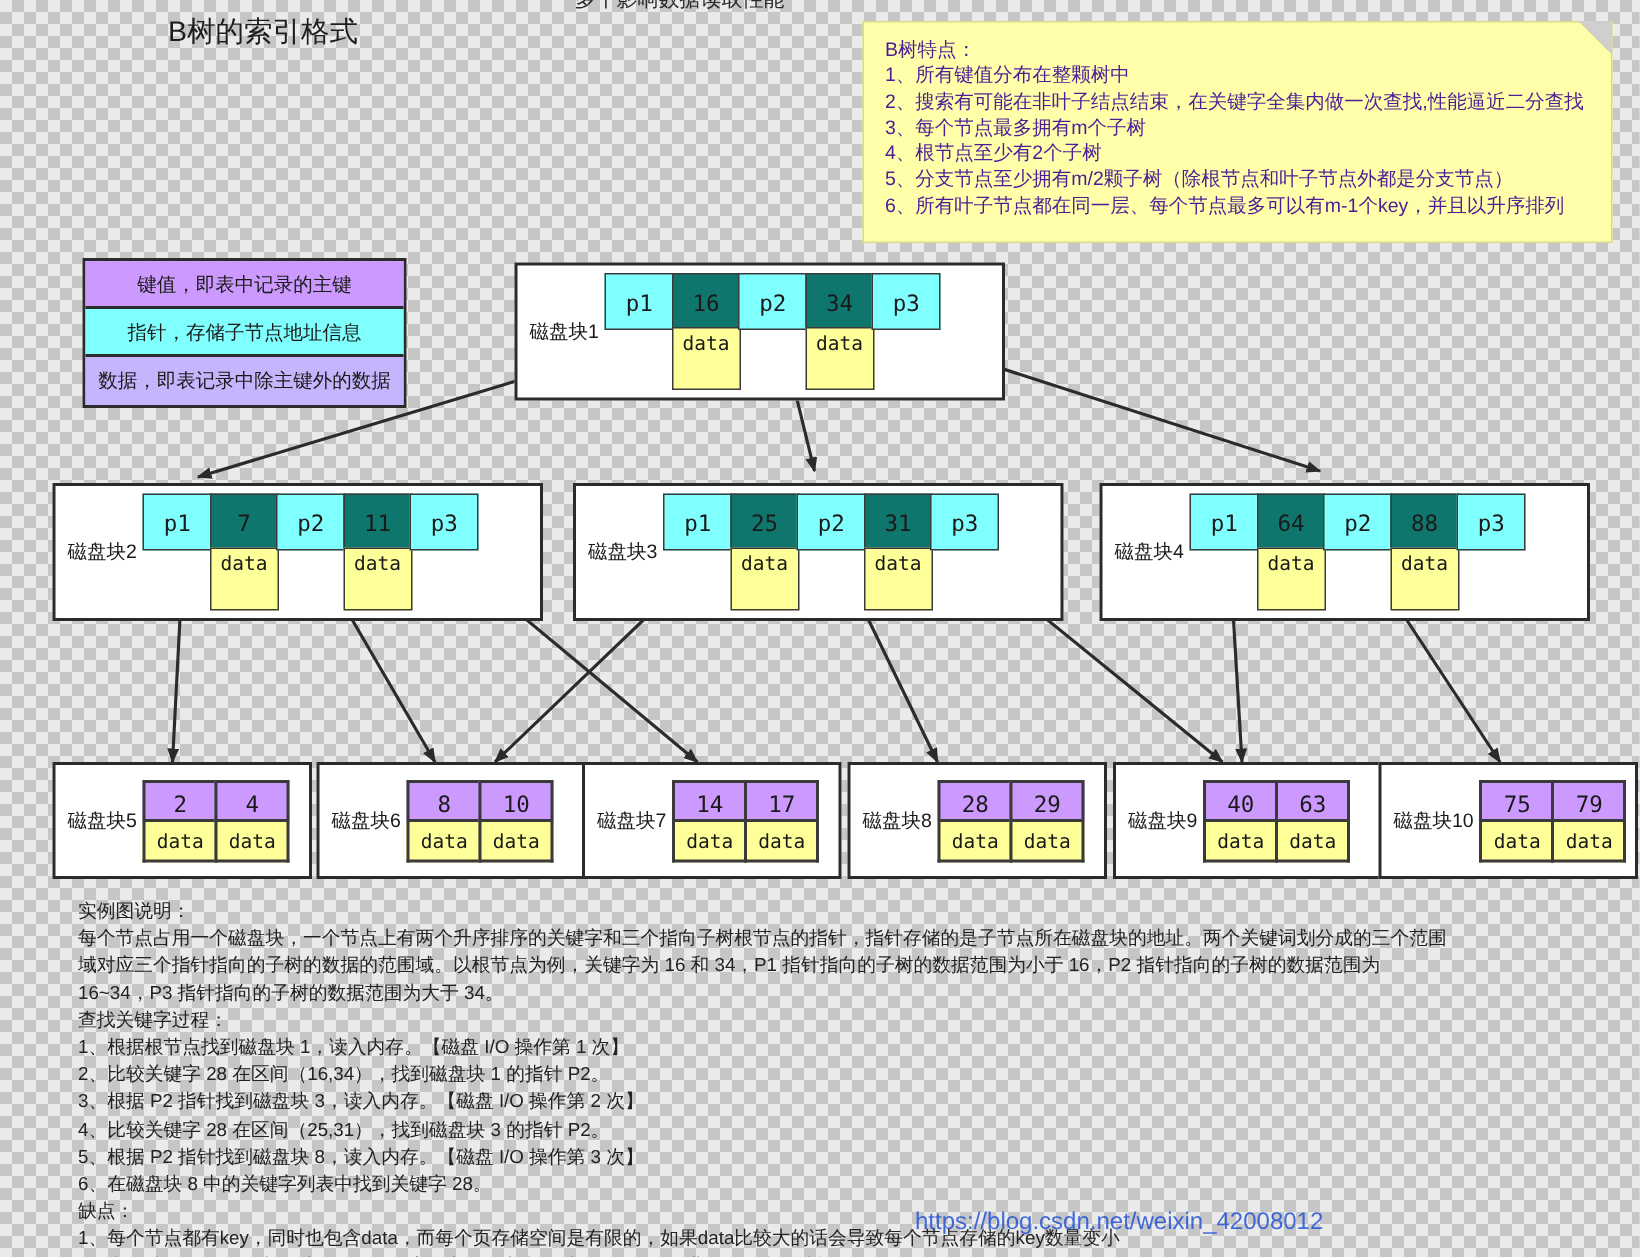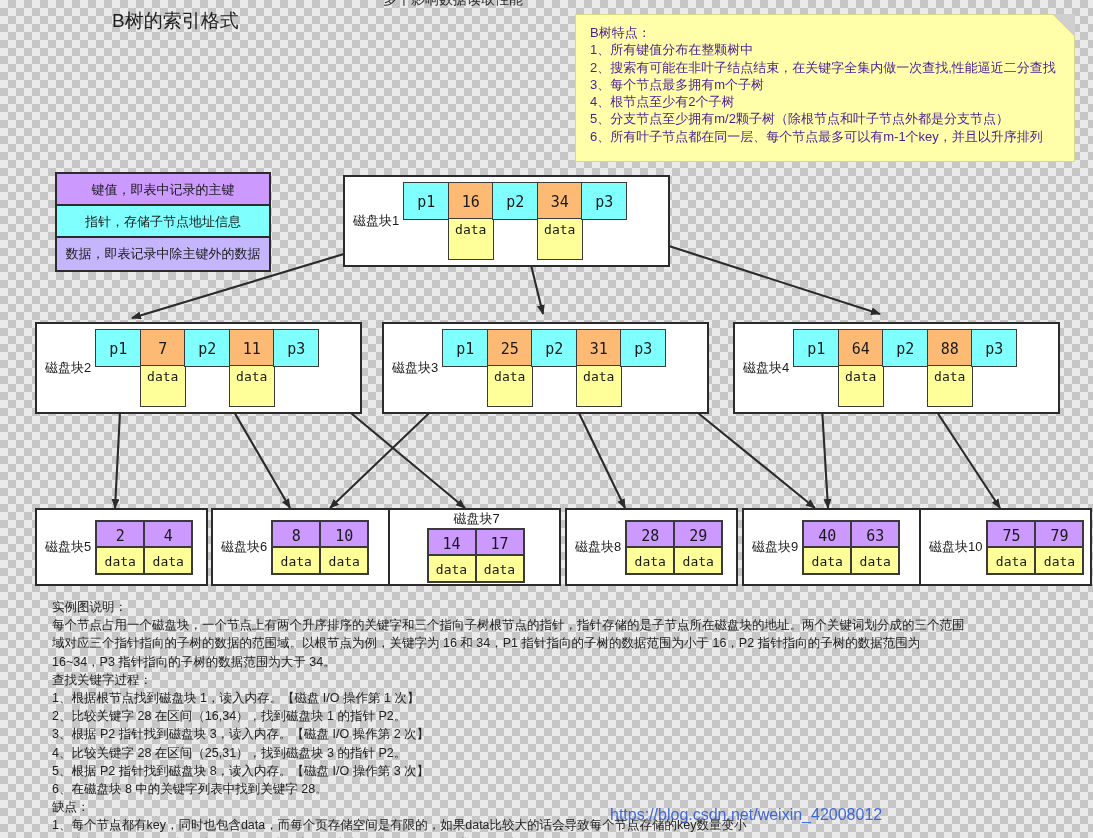--- a/index.html
+++ b/index.html
@@ -61,21 +61,21 @@
     font-size:13px;color:#1a1a1a;white-space:nowrap;flex:0 0 auto;
     padding-left:8px;padding-right:4px;z-index:3;position:relative;
   }
   .cells{position:relative;display:flex;align-items:flex-start;}
   .cell{
     width:46px;height:38px;line-height:38px;text-align:center;
     font-size:15px;color:#1a1a1a;border:1.5px solid #3a3a3a;
     box-sizing:border-box;margin-right:-1.5px;
     font-family:"DejaVu Sans Mono","Liberation Mono",monospace;
   }
-  .cell.key{background:#fdba74;}
+  .cell.key{background:#0f766e;}
   .cell.ptr{background:#80ffff;}
   .colwrap{display:flex;flex-direction:column;}
   .cell-data{
     width:46px;height:42px;background:#ffff99;border:1.5px solid #3a3a3a;
     box-sizing:border-box;margin-top:-1.5px;margin-right:-1.5px;
     font-size:13px;color:#1a1a1a;line-height:20px;text-align:center;
     font-family:"DejaVu Sans Mono","Liberation Mono",monospace;
     word-break:break-all;padding-top:1px;
   }
 
@@ -262,21 +262,21 @@
       <div class="leaf-col">
         <div class="leaf-key">8</div>
         <div class="leaf-data">data</div>
       </div>
       <div class="leaf-col">
         <div class="leaf-key">10</div>
         <div class="leaf-data">data</div>
       </div>
     </div>
   </div>
-<div class="abs node" style="left:388px;top:508px;width:173px;height:78px;flex-direction:column;">
+<div class="abs node" style="left:388px;top:508px;width:173px;height:78px;">
     <div class="node-label">磁盘块7</div>
     <div class="leaf-cells">
       <div class="leaf-col">
         <div class="leaf-key">14</div>
         <div class="leaf-data">data</div>
       </div>
       <div class="leaf-col">
         <div class="leaf-key">17</div>
         <div class="leaf-data">data</div>
       </div>

